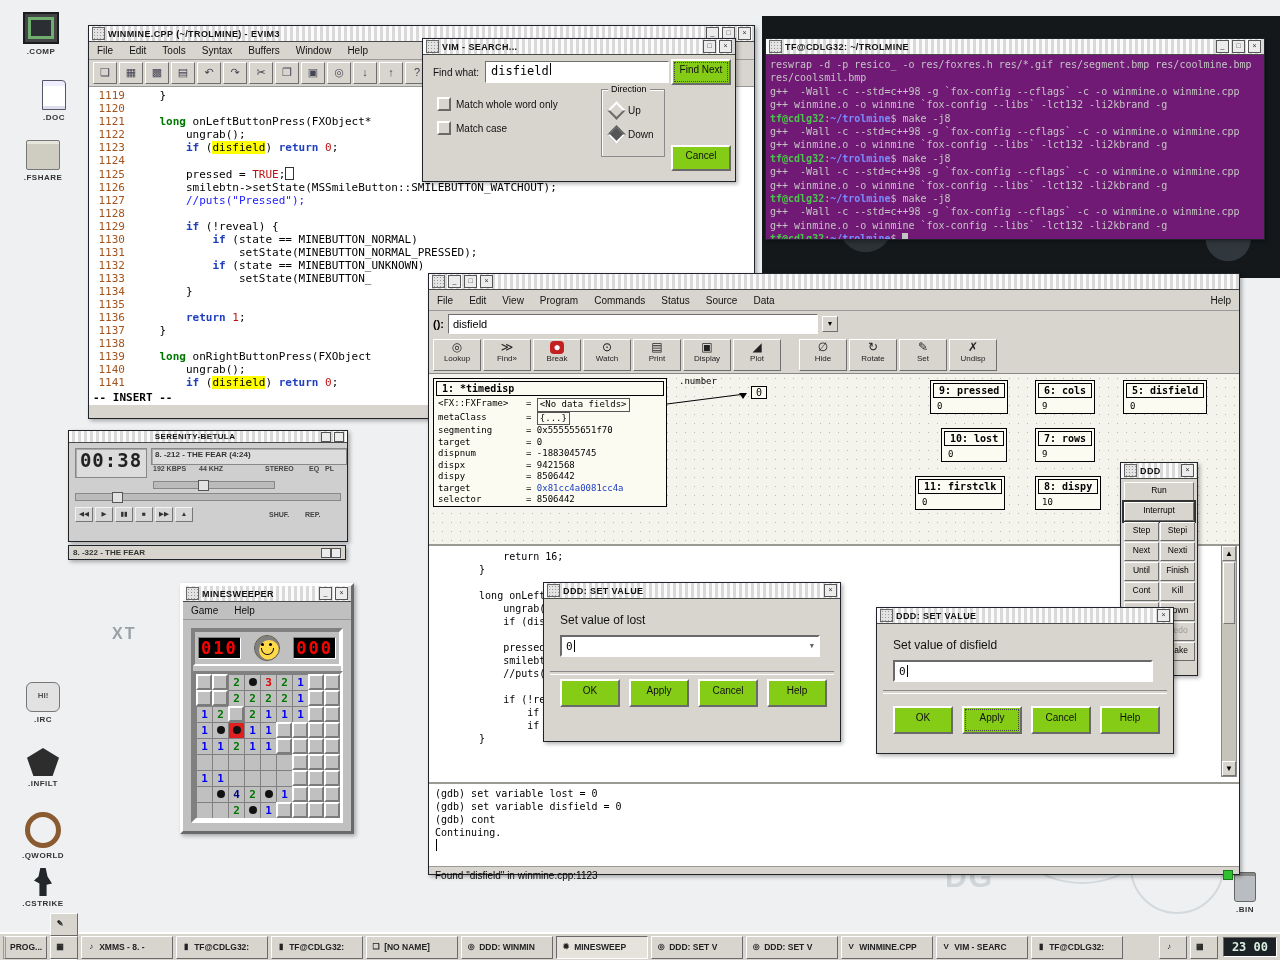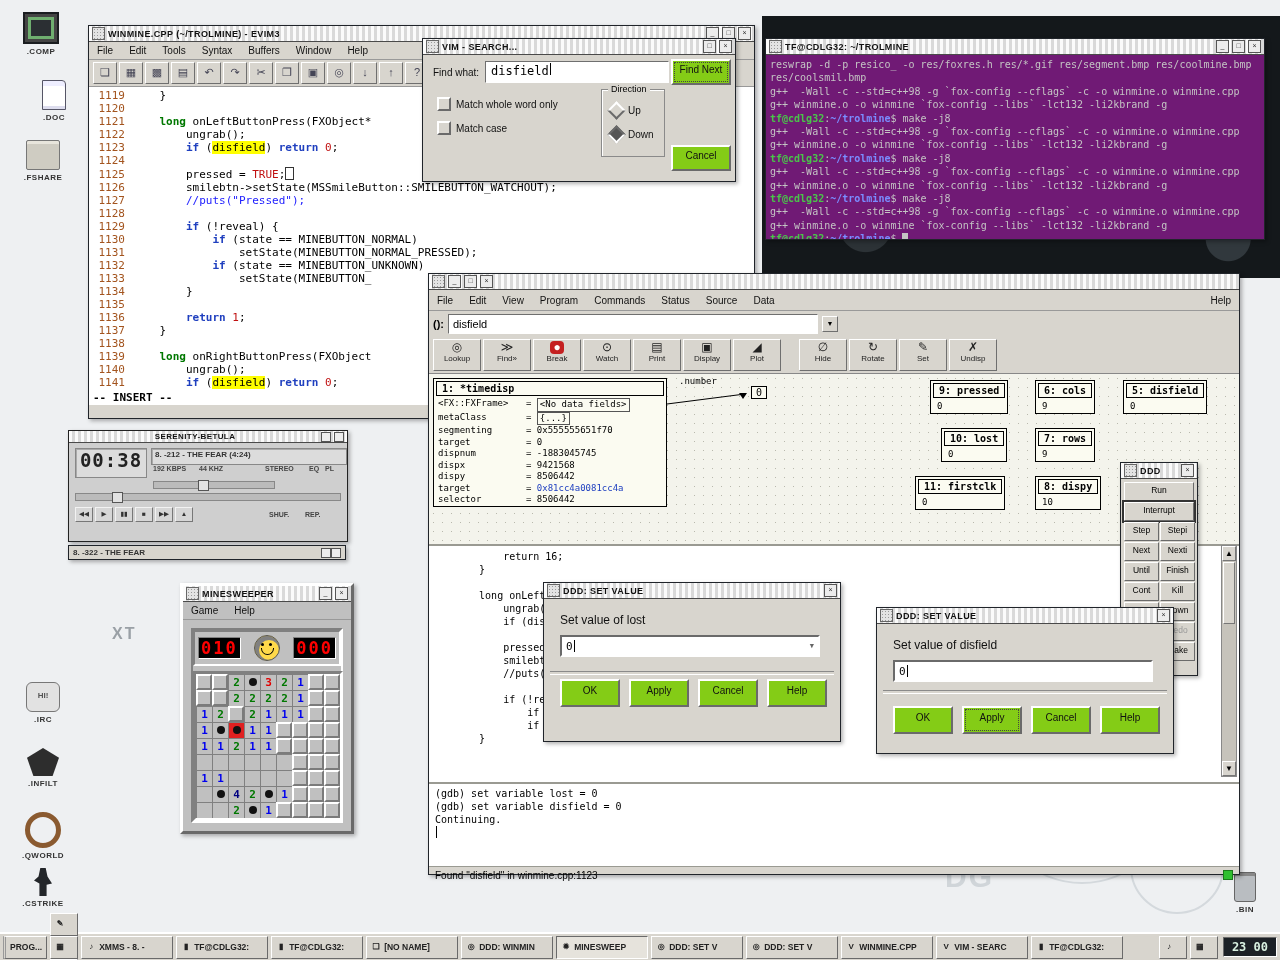--- a/index.html
+++ b/index.html
@@ -377,21 +377,21 @@
       <div class="dispbox" style="left: 486px; top: 102px; min-width: 70px;">
         <div class="hd">11: firstclk</div>
         <div class="val">0</div>
       </div>
       <div class="dispbox" style="left: 606px; top: 102px; min-width: 56px;">
         <div class="hd">8: dispy</div>
         <div class="val">10</div>
       </div>
     </div>
   <div class="srcpane" id="ddd-src" style="height:232px;padding:4px 0 0 26px"><div>        return 16;</div><div>    }</div><div> </div><div>    long onLeftButtonPress(FXObject*</div><div>        ungrab();</div><div>        if (disfield) return 0;</div><div> </div><div>        pressed = TRUE;</div><div>        smilebtn-&gt;setState(MSSmile</div><div>        //puts("Pressed");</div><div> </div><div>        if (!reveal) {</div><div>            if (state == MINEBUTTON</div><div>            if (state == MINEBUTTON</div><div>    }</div></div>
-  <div class="gdbpane" id="ddd-gdb" style="height:76px;padding:3px 6px"><div>(gdb) set variable lost = 0</div><div>(gdb) set variable disfield = 0</div><div>Continuing.</div><div><span class="caret"></span></div></div>
+  <div class="gdbpane" id="ddd-gdb" style="height:76px;padding:3px 6px"><div>(gdb) set variable lost = 0</div><div>(gdb) set variable disfield = 0</div><div>(gdb) cont</div><div>Continuing.</div><div><span class="caret"></span></div></div>
   <div class="dstatus">
     <span>Found "disfield" in winmine.cpp:1123</span>
     <span style="flex:1"></span>
     <span class="led"></span>
   </div>
   <div class="vsb" style="right:2px;top:271px;height:230px">
     <div class="ar">▲</div>
     <div class="th"></div>
     <div class="ar" style="position:absolute;bottom:0;left:0;right:0">▼</div>
   </div>

